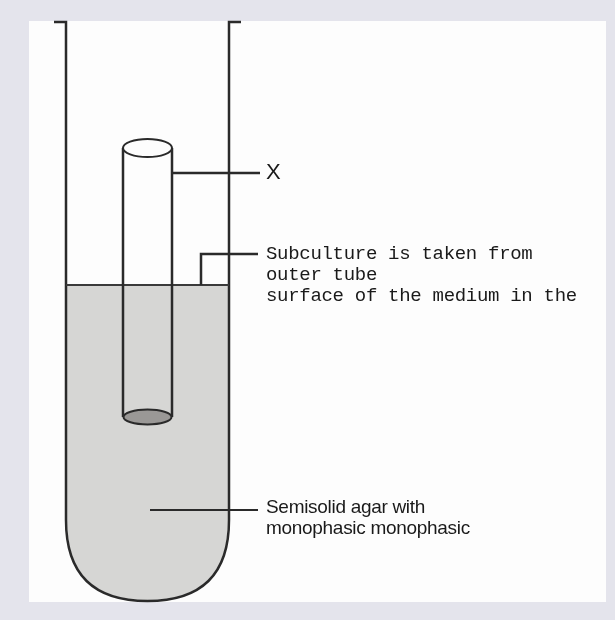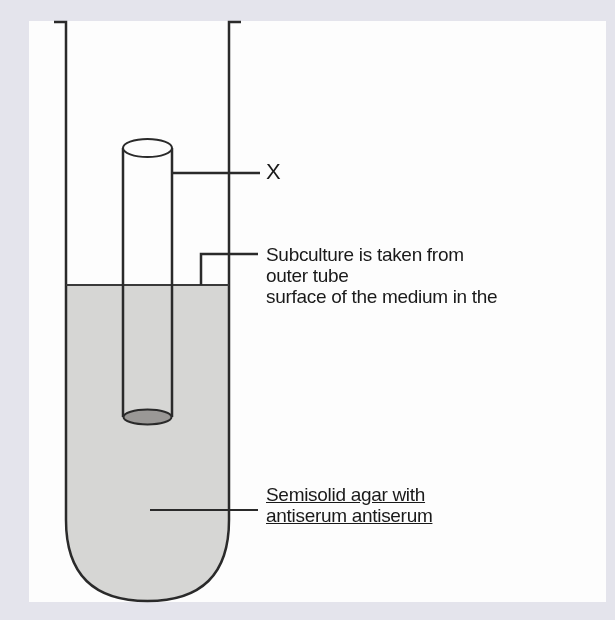--- a/index.html
+++ b/index.html
@@ -22,22 +22,22 @@
   }
   .label {
     position: absolute;
     color: #1a1a1a;
     font-size: 19px;
     line-height: 21px;
     letter-spacing: -0.3px;
     white-space: nowrap;
   }
   .label-x { left: 266px; top: 161px; font-size: 22px; }
-  .label-sub { left: 266px; top: 244px; }
-  .label-semi { left: 266px; top: 484px; text-decoration: underline; }
+  .label-sub { left: 266px; top: 244px; font-family: Liberation Mono, monospace; }
+  .label-semi { left: 266px; top: 496px; }
   .label .line { display: block; }
 </style>
 </head>
 <body>
 
 <div class="panel"></div>
 
 <svg class="diagram" viewBox="0 0 615 620" xmlns="http://www.w3.org/2000/svg">
 
   <path d="M67 285 L228 285 L228 520 Q228 600 147.5 600 Q67 600 67 520 Z" fill="#d6d6d4" stroke="none"></path>
@@ -63,14 +63,14 @@
 <div class="label label-x">X</div>
 
 <div class="label label-sub">
   <span class="line">Subculture is taken from</span>
   <span class="line">outer tube</span>
   <span class="line">surface of the medium in the</span>
 </div>
 
 <div class="label label-semi">
   <span class="line">Semisolid agar with</span>
-  <span class="line">antiserum antiserum</span>
+  <span class="line">monophasic monophasic</span>
 </div>
 
 </body></html>

